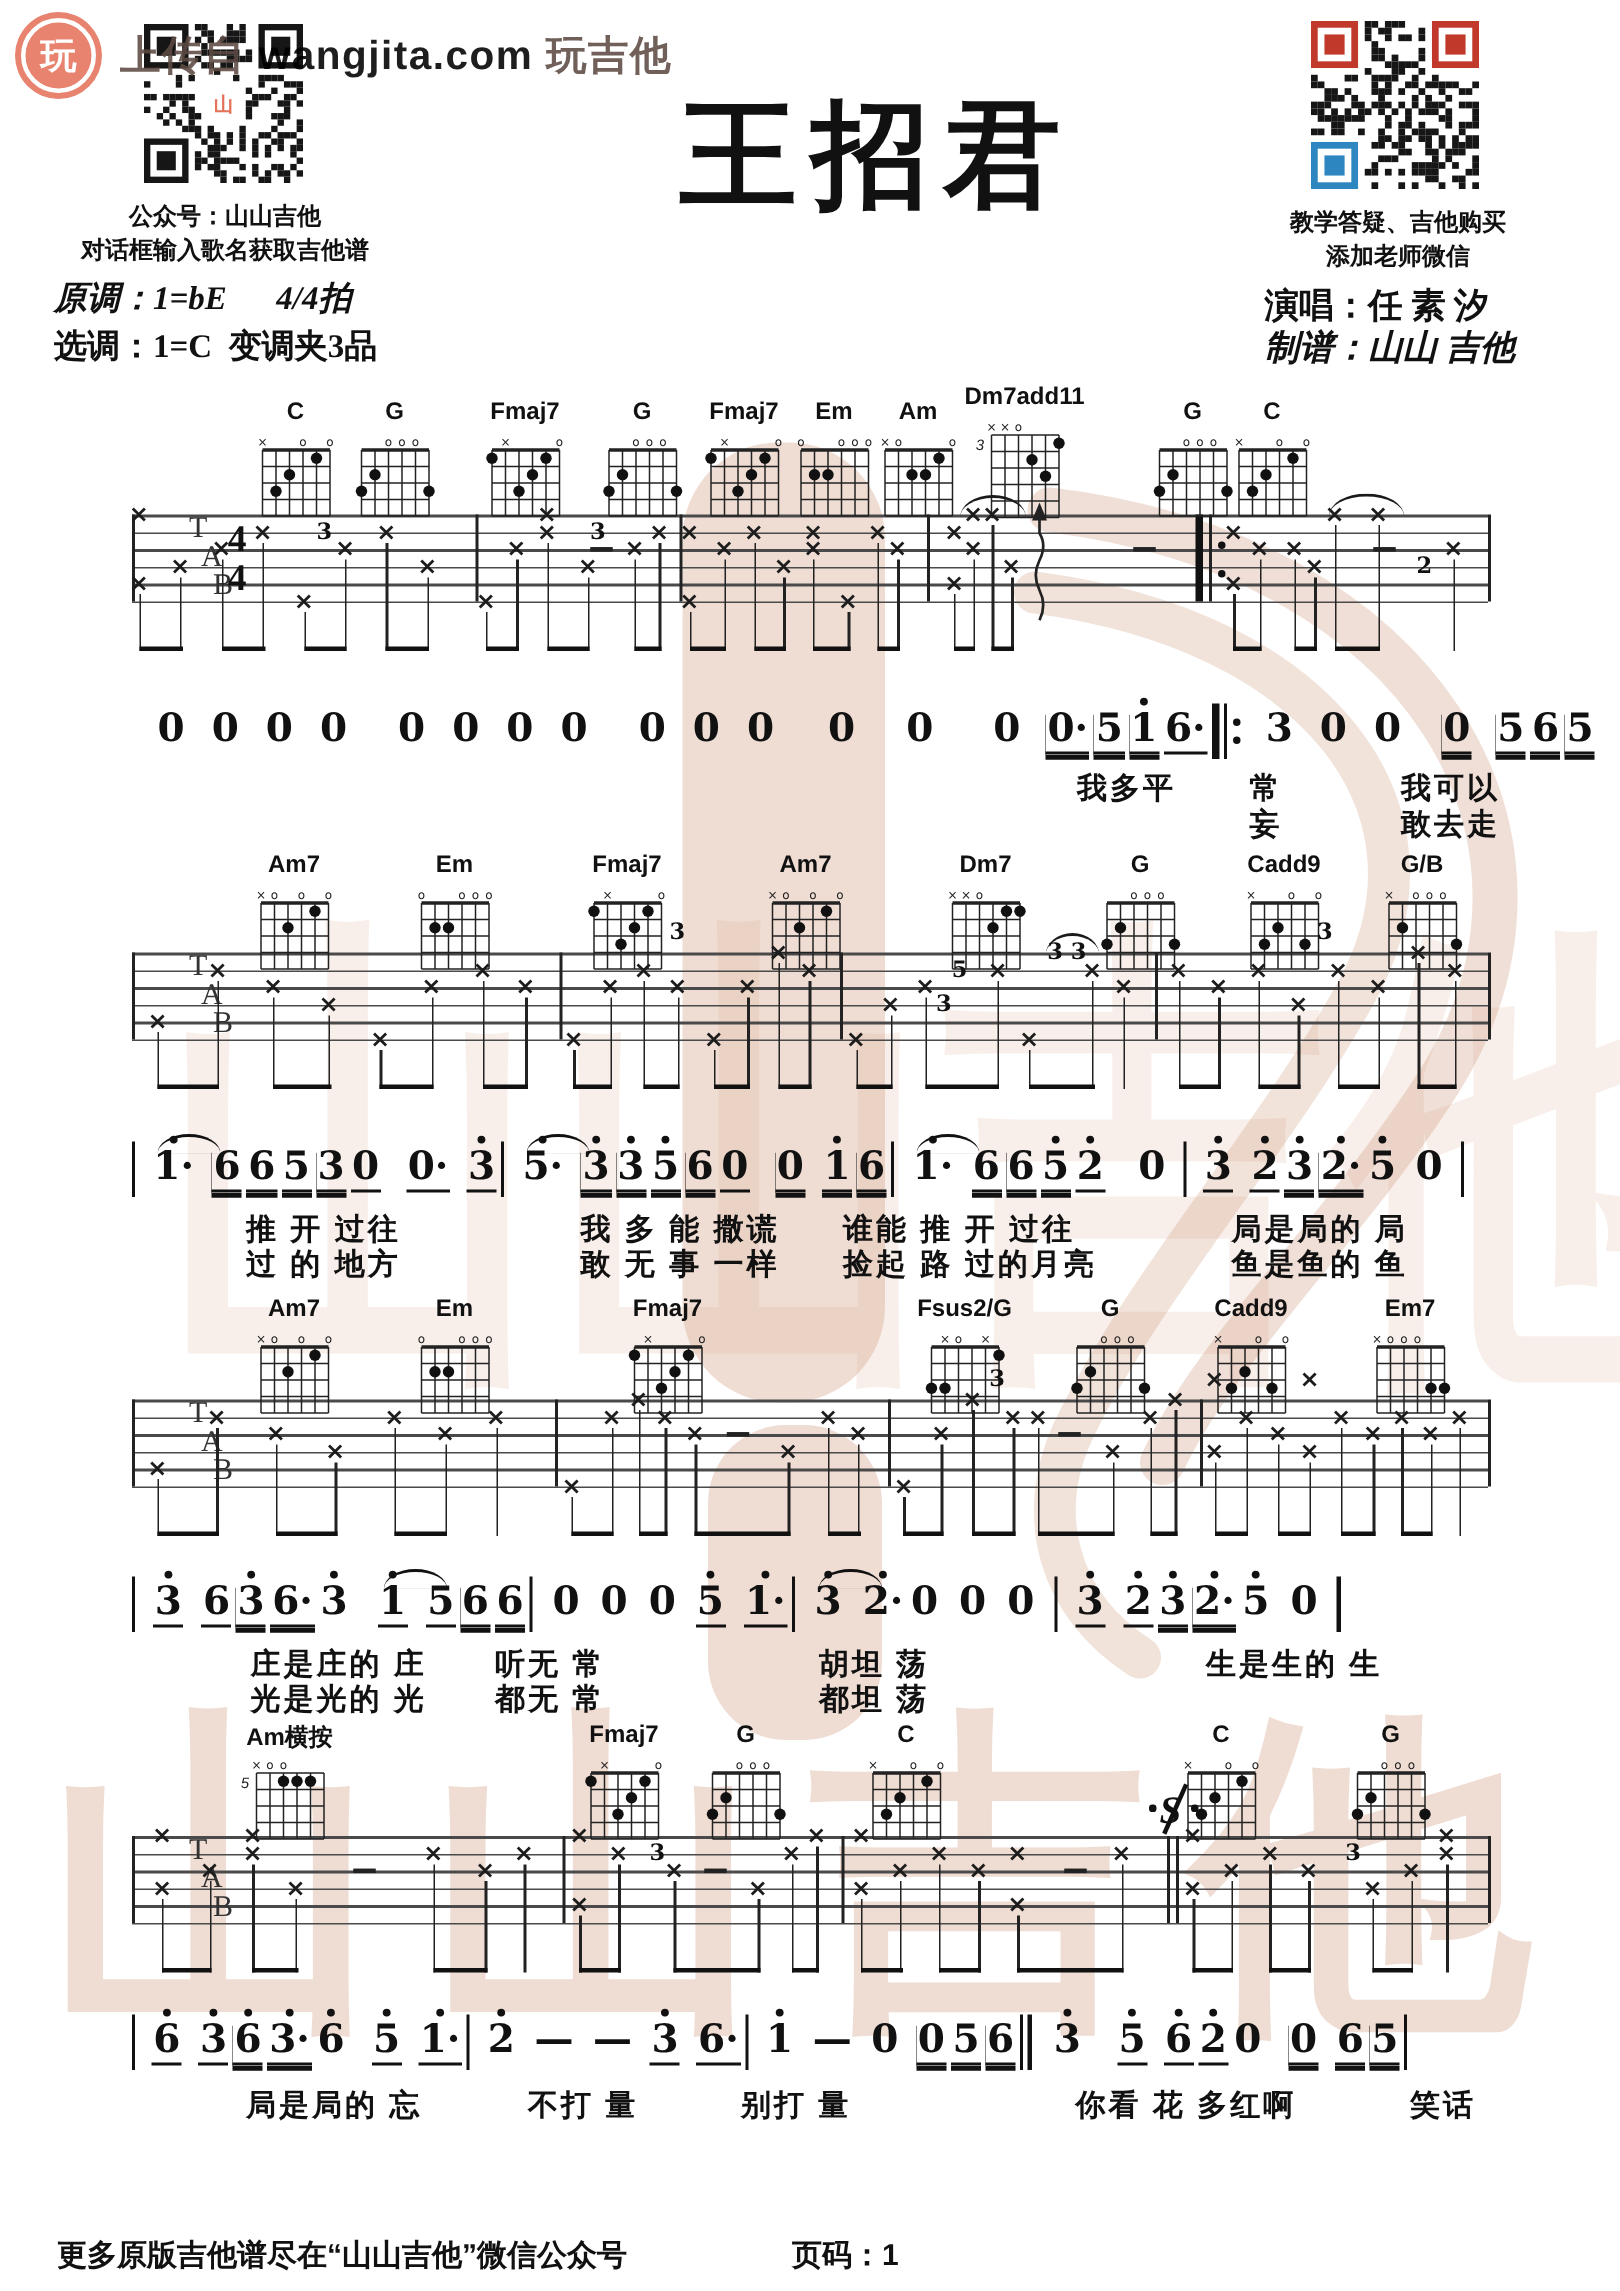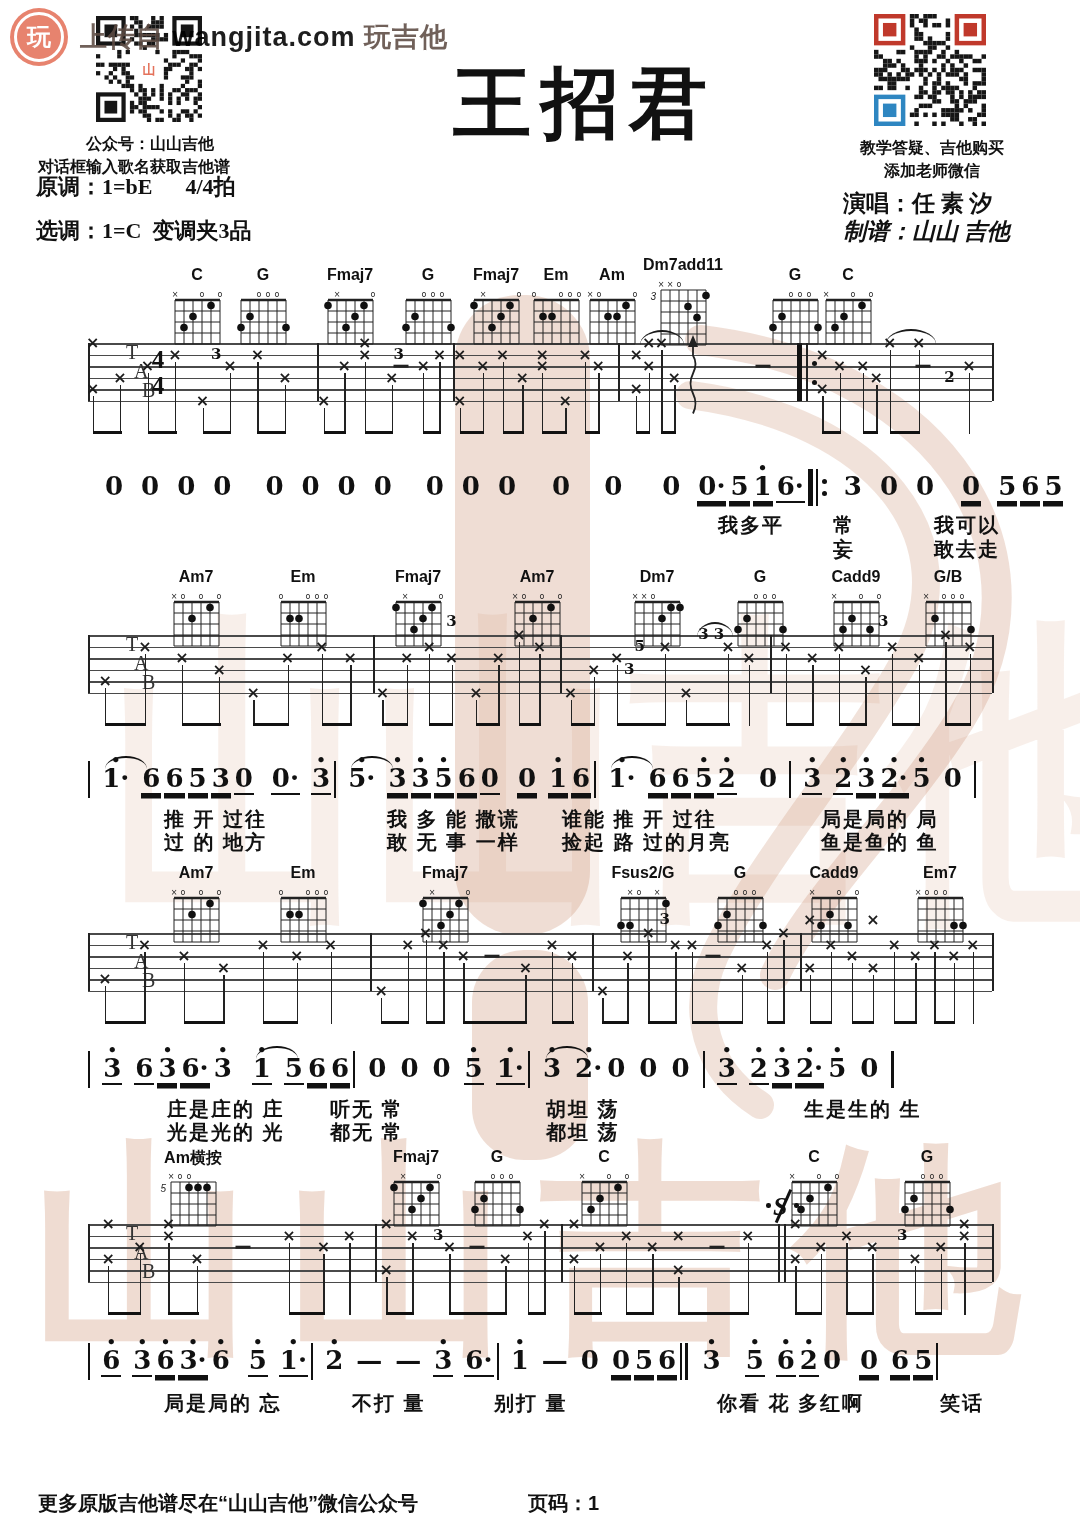--- a/index.html
+++ b/index.html
@@ -457,26 +457,26 @@
         <rect x="4.48" y="4.48" width="22.400000000000002" height="22.400000000000002" fill="#fff"></rect>
         <rect x="8.96" y="8.96" width="13.440000000000001" height="13.440000000000001" fill="#c0392b"></rect>
         <rect x="80.64000000000001" y="0" width="31.360000000000003" height="31.360000000000003" fill="#c0392b"></rect>
         <rect x="85.12" y="4.48" width="22.400000000000002" height="22.400000000000002" fill="#fff"></rect>
         <rect x="89.60000000000001" y="8.96" width="13.440000000000001" height="13.440000000000001" fill="#c0392b"></rect>
         <rect x="0" y="80.64000000000001" width="31.360000000000003" height="31.360000000000003" fill="#2e86c1"></rect>
         <rect x="4.48" y="85.12" width="22.400000000000002" height="22.400000000000002" fill="#fff"></rect>
         <rect x="8.96" y="89.60000000000001" width="13.440000000000001" height="13.440000000000001" fill="#2e86c1"></rect>
       </svg></div>
   <div class="qr-caption" style="left:150px;top:134px;">公众号：山山吉他</div>
-  <div class="qr-caption" style="left:134px;top:157px;text-align:right;">对话框输入歌名获取吉他谱</div>
+  <div class="qr-caption" style="left:150px;top:157px;text-align:right;">对话框输入歌名获取吉他谱</div>
   <div class="qr-caption" style="left:932px;top:138px;">教学答疑、吉他购买</div>
   <div class="qr-caption" style="left:932px;top:161px;">添加老师微信</div>
 
   <div class="title" style="top:52px;">王招君</div>
-  <div class="keyinfo" style="left:36px;top:172px;">原调：1=bE      4/4拍</div>
+  <div class="keyinfo" style="left:36px;top:184px;font-style:italic;">原调：1=bE      4/4拍</div>
   <div class="keyinfo" style="left:36px;top:216px;">选调：1=C  变调夹3品</div>
   <div class="credit" style="left:843px;top:188px;">演唱：任 素 汐</div>
   <div class="credit" style="left:843px;top:216px;font-style:italic;">制谱：山山 吉他</div>
 
   <div id="music">
       <div class="tab-line" style="left: 88px; top: 343px; width: 904px;"></div>
       <div class="tab-line" style="left: 88px; top: 354.5px; width: 904px;"></div>
       <div class="tab-line" style="left: 88px; top: 366px; width: 904px;"></div>
       <div class="tab-line" style="left: 88px; top: 377.5px; width: 904px;"></div>
       <div class="tab-line" style="left: 88px; top: 389px; width: 904px;"></div>

